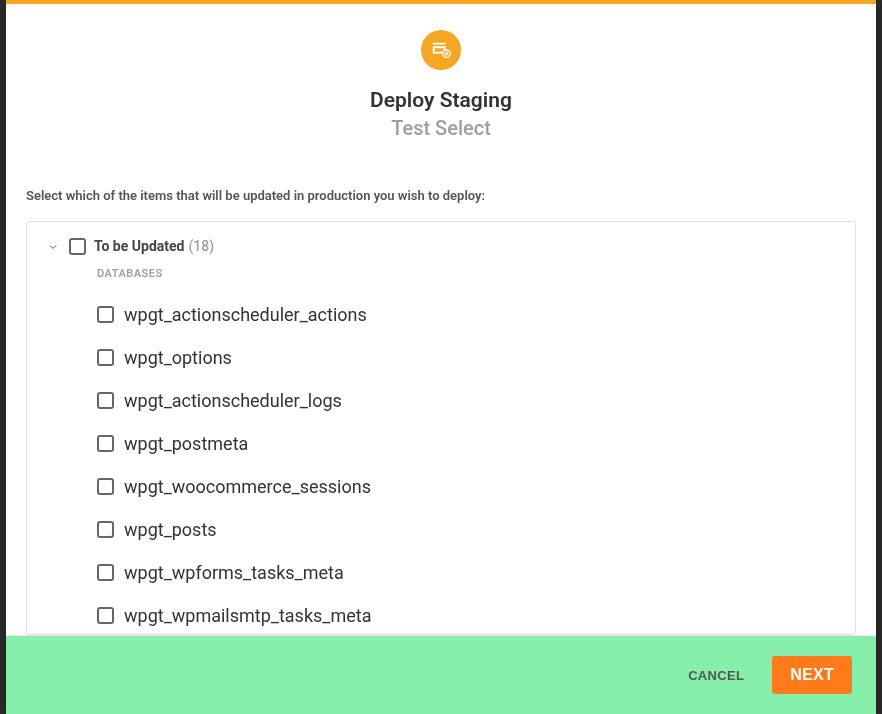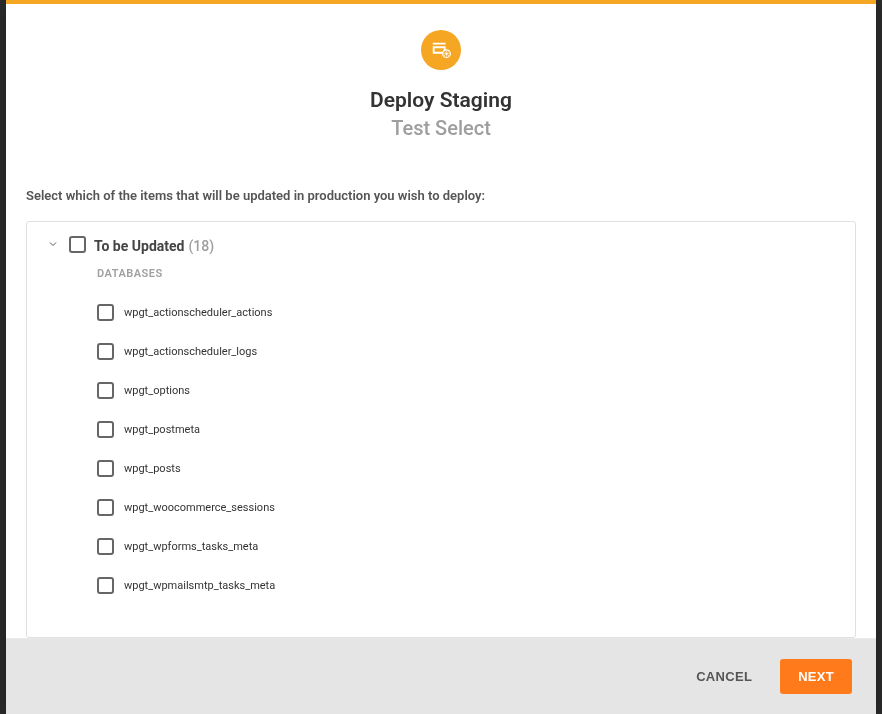--- a/index.html
+++ b/index.html
@@ -91,21 +91,21 @@
     }
     .list-scroll::-webkit-scrollbar-track {
       background: #f4f4f4;
     }
     .list-scroll::-webkit-scrollbar-thumb {
       background: #d6d6d6;
       border-radius: 4px;
     }
     .group-header {
       display: flex;
-      align-items: flex-start;
+      align-items: flex-end;
       gap: 8px;
       margin-bottom: 12px;
     }
     .chevron {
       width: 16px;
       height: 16px;
       display: flex;
       align-items: center;
       justify-content: center;
       cursor: pointer;
@@ -144,47 +144,47 @@
       margin-bottom: 24px;
     }
     .list-item {
       display: flex;
       align-items: center;
       gap: 10px;
       margin-left: 52px;
       margin-bottom: 22px;
     }
     .item-label {
-      font-size: 11px;
+      font-size: 18px;
       color: #333333;
     }
     .modal-footer {
       border-top: 1px solid #eaeaea;
-      background: #e5e5e5;
+      background: #86efac;
       padding: 20px 24px;
       display: flex;
       justify-content: flex-end;
       align-items: center;
       gap: 24px;
     }
     .btn-cancel {
       background: none;
       border: none;
       font-size: 13px;
       font-weight: 600;
       color: #555555;
       cursor: pointer;
       letter-spacing: 0.3px;
       padding: 8px 4px;
     }
     .btn-next {
       background: #ff7a1a;
       border: none;
       color: #ffffff;
-      font-size: 13px;
+      font-size: 16px;
       font-weight: 600;
       letter-spacing: 0.3px;
       padding: 10px 18px;
       border-radius: 3px;
       cursor: pointer;
     }
   </style>
 </head>
 <body>
 
@@ -224,37 +224,37 @@
         </div>
 
         <div class="subgroup-label">DATABASES</div>
 
         <div class="list-item">
           <span class="checkbox"></span>
           <span class="item-label">wpgt_actionscheduler_actions</span>
         </div>
         <div class="list-item">
           <span class="checkbox"></span>
+          <span class="item-label">wpgt_options</span>
+        </div>
+        <div class="list-item">
+          <span class="checkbox"></span>
           <span class="item-label">wpgt_actionscheduler_logs</span>
         </div>
         <div class="list-item">
           <span class="checkbox"></span>
-          <span class="item-label">wpgt_options</span>
-        </div>
-        <div class="list-item">
-          <span class="checkbox"></span>
           <span class="item-label">wpgt_postmeta</span>
         </div>
         <div class="list-item">
           <span class="checkbox"></span>
+          <span class="item-label">wpgt_woocommerce_sessions</span>
+        </div>
+        <div class="list-item">
+          <span class="checkbox"></span>
           <span class="item-label">wpgt_posts</span>
-        </div>
-        <div class="list-item">
-          <span class="checkbox"></span>
-          <span class="item-label">wpgt_woocommerce_sessions</span>
         </div>
         <div class="list-item">
           <span class="checkbox"></span>
           <span class="item-label">wpgt_wpforms_tasks_meta</span>
         </div>
         <div class="list-item">
           <span class="checkbox"></span>
           <span class="item-label">wpgt_wpmailsmtp_tasks_meta</span>
         </div>
 

